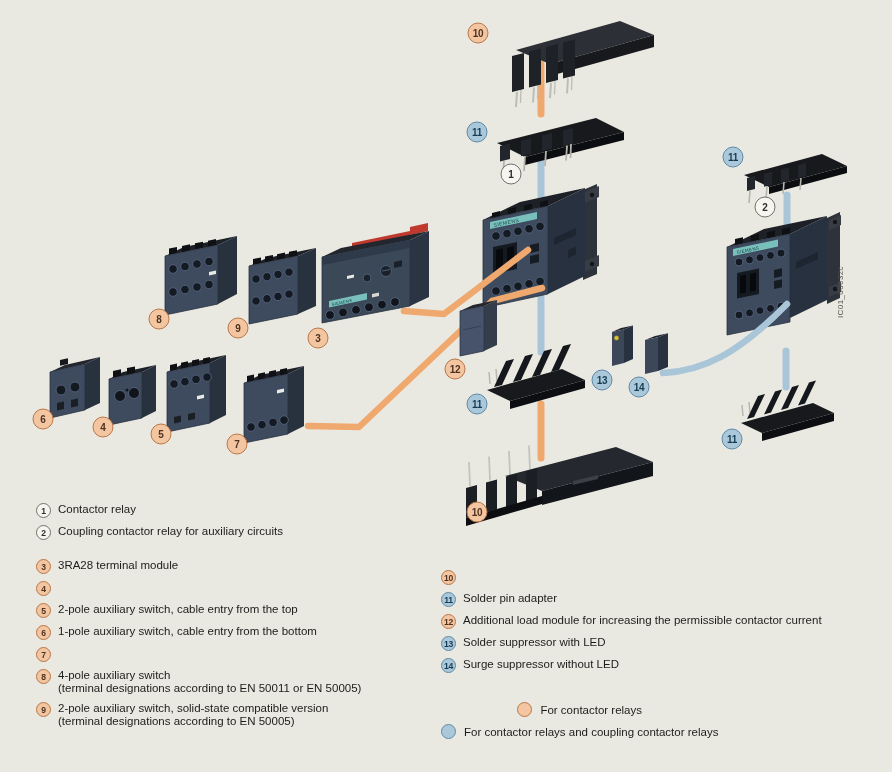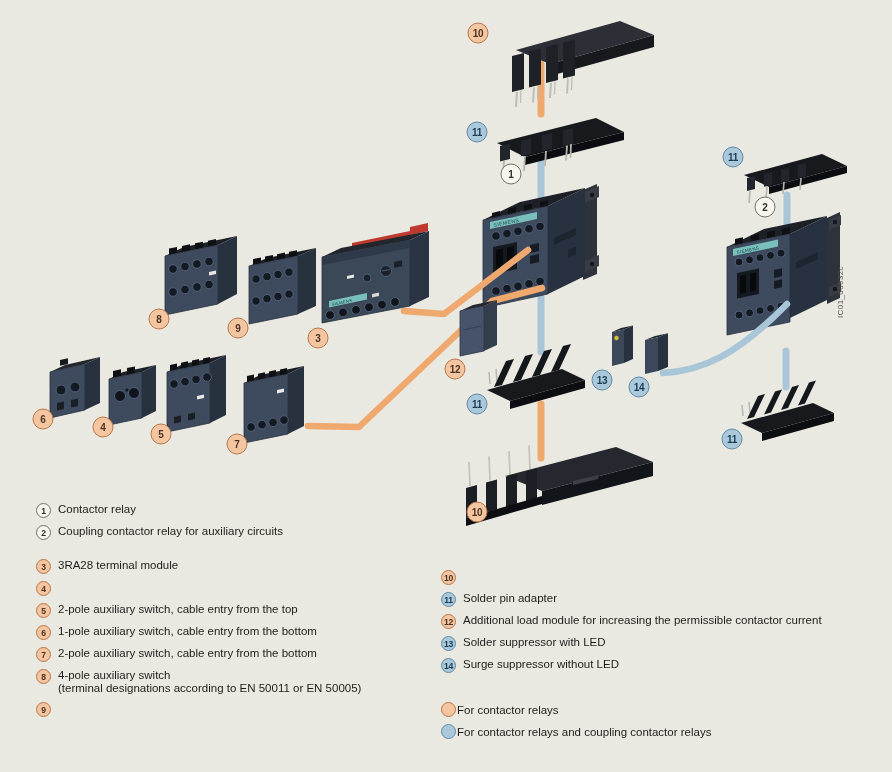--- a/index.html
+++ b/index.html
@@ -25,21 +25,21 @@
           letter-spacing:-0.3px;}
   .lbadge.orange{background:#f3c5a1;border-color:#b97749;color:#4f3321;}
   .lbadge.blue{background:#abc8da;border-color:#5e8aa8;color:#163c52;}
   .lbadge.white{background:#f6f5ef;border-color:#72726b;color:#2e2e2c;}
   .llines{line-height:13px;}
   .llines .cont{}
   #color-key{position:absolute;left:441px;top:702px;color:#1c1c1a;font-size:11.5px;}
   .swatch{width:15px;height:15px;border-radius:50%;border:1.2px solid;flex:0 0 auto;box-sizing:border-box;}
   .swatch.orange{background:#f3c5a1;border-color:#b97749;}
   .swatch.blue{background:#abc8da;border-color:#5e8aa8;}
-  .krow{display:flex;gap:1px;align-items:center;margin-bottom:7px;}
+  .krow{display:flex;gap:8px;align-items:center;margin-bottom:7px;justify-content:center;}
 </style>
 </head>
 <body>
 
 <div class="stage">
 
 <svg width="892" height="772" viewBox="0 0 892 772">
 
   <g fill="none" stroke-linecap="round">
     <path d="M541,64 L541,114" stroke="#efa96f" stroke-width="7"></path>
@@ -450,33 +450,34 @@
           </div>
   </div>
         <div class="lrow">
     <span class="lbadge orange">6</span>
     <div class="llines">
             <div>1-pole auxiliary switch, cable entry from the bottom</div>
           </div>
   </div>
         <div class="lrow">
     <span class="lbadge orange">7</span>
-    <div class="llines">
-            <div>2-pole auxiliary switch, cable entry from the bottom</div>
-          </div>
   </div>
         <div class="lrow">
     <span class="lbadge orange">8</span>
     <div class="llines">
             <div>4-pole auxiliary switch</div>
             <div class="cont">(terminal designations according to EN 50011 or EN 50005)</div>
           </div>
   </div>
         <div class="lrow">
     <span class="lbadge orange">9</span>
+    <div class="llines">
+            <div>2-pole auxiliary switch, solid-state compatible version</div>
+            <div class="cont">(terminal designations according to EN 50005)</div>
+          </div>
   </div>
       </div>
 </div>
 
 <div class="legend" id="legend-right">
   <div class="lgroup">
         <div class="lrow">
     <span class="lbadge orange">10</span>
   </div>
         <div class="lrow">

